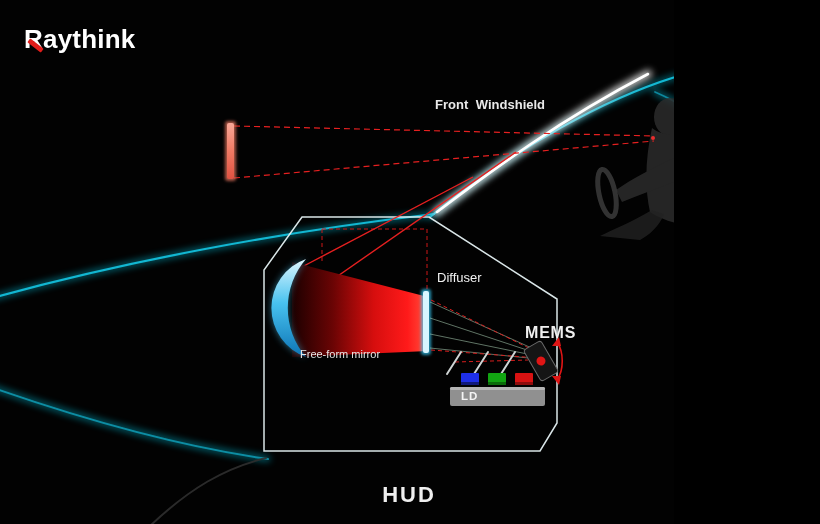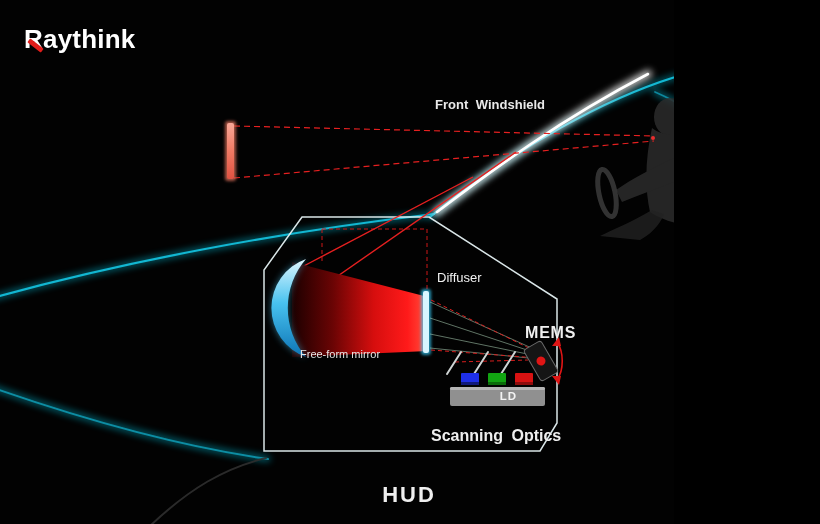--- a/index.html
+++ b/index.html
@@ -8,21 +8,21 @@
     font-family:"Liberation Sans",sans-serif;
   }
   .stage svg{position:absolute;left:0;top:0;z-index:1;}
   .lbl{position:absolute;color:#efefef;white-space:nowrap;z-index:3;padding-left:11px;}
   #lbl-front-windshield{left:424px;top:97px;font-size:13px;font-weight:600;word-spacing:4px;color:#e9e9e9;}
   #lbl-diffuser{left:426px;top:270px;font-size:13px;font-weight:400;color:#f2f2f2;}
   #lbl-ffm{left:264px;top:348px;font-size:11px;font-weight:400;color:#e8e8e8;margin-left:25px;}
   #lbl-projection{left:261px;top:383px;font-size:16px;font-weight:700;word-spacing:4px;}
   #lbl-mems{left:514px;top:324px;font-size:16px;font-weight:700;letter-spacing:.8px;}
   #lbl-scanning{left:420px;top:427px;font-size:16px;font-weight:700;word-spacing:4px;}
-  #lbl-ld{left:450px;top:390px;width:95px;text-align:center;font-size:11.5px;font-weight:700;color:#f4f4f4;letter-spacing:1px;}
+  #lbl-ld{left:450px;top:390px;width:95px;font-size:11.5px;font-weight:700;color:#f4f4f4;letter-spacing:1px;}
   #lbl-hud{left:318px;top:470px;width:160px;text-align:center;font-size:22px;font-weight:700;letter-spacing:2px;margin-top:12px;}
   .logo{position:absolute;left:24px;top:24px;z-index:3;font-size:26px;font-weight:800;color:#fff;letter-spacing:.2px;}
   .logo .r-accent{
     position:absolute;left:3px;top:19px;width:17px;height:5px;background:#e11d1a;
     transform:rotate(38deg);border-radius:1px;z-index:4;
   }
 </style>
 </head>
 <body>
 
@@ -166,16 +166,15 @@
   <div class="logo">
     <span class="r-accent"></span>
     <span>R</span><span>aythink</span>
   </div>
 
   <div class="lbl" id="lbl-front-windshield">Front Windshield</div>
   <div class="lbl" id="lbl-diffuser">Diffuser</div>
   <div class="lbl" id="lbl-ffm">Free-form mirror</div>
   <div class="lbl" id="lbl-mems">MEMS</div>
   <div class="lbl" id="lbl-ld">LD</div>
-  <div class="lbl" id="lbl-scanning">Scanning Optics</div>
   <div class="lbl" id="lbl-hud">HUD</div>
 
 </div>
 
 </body></html>

